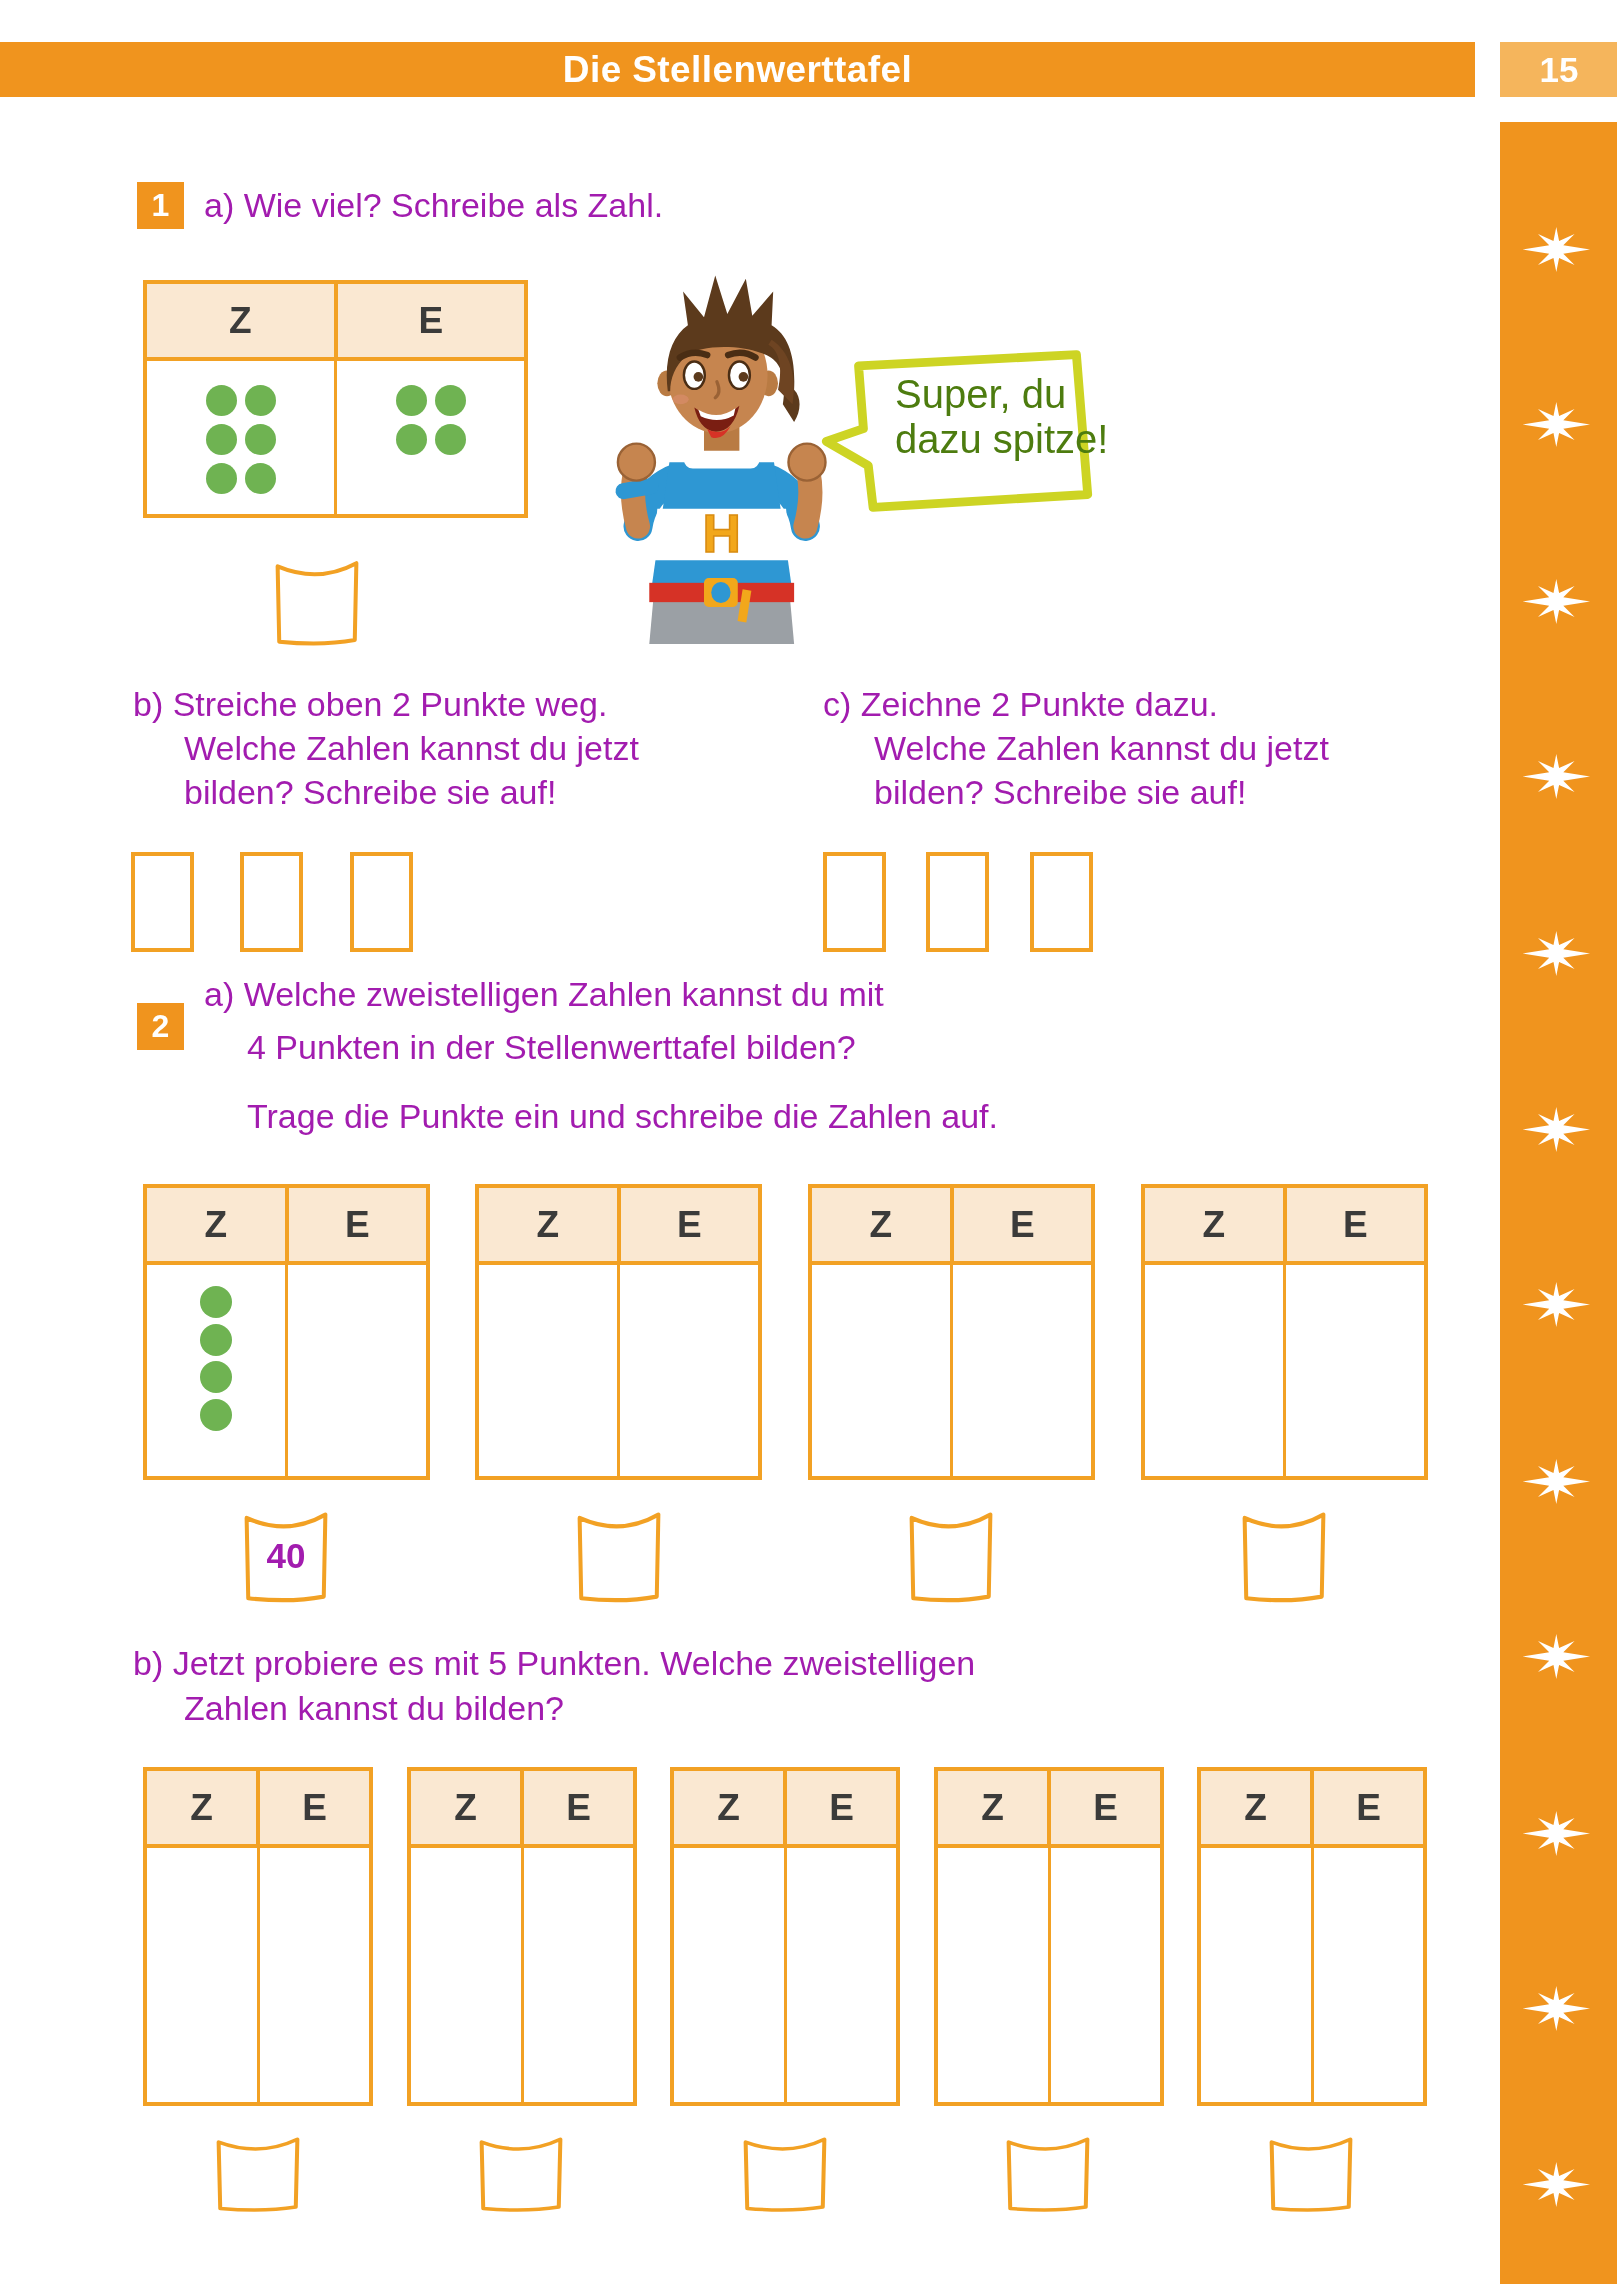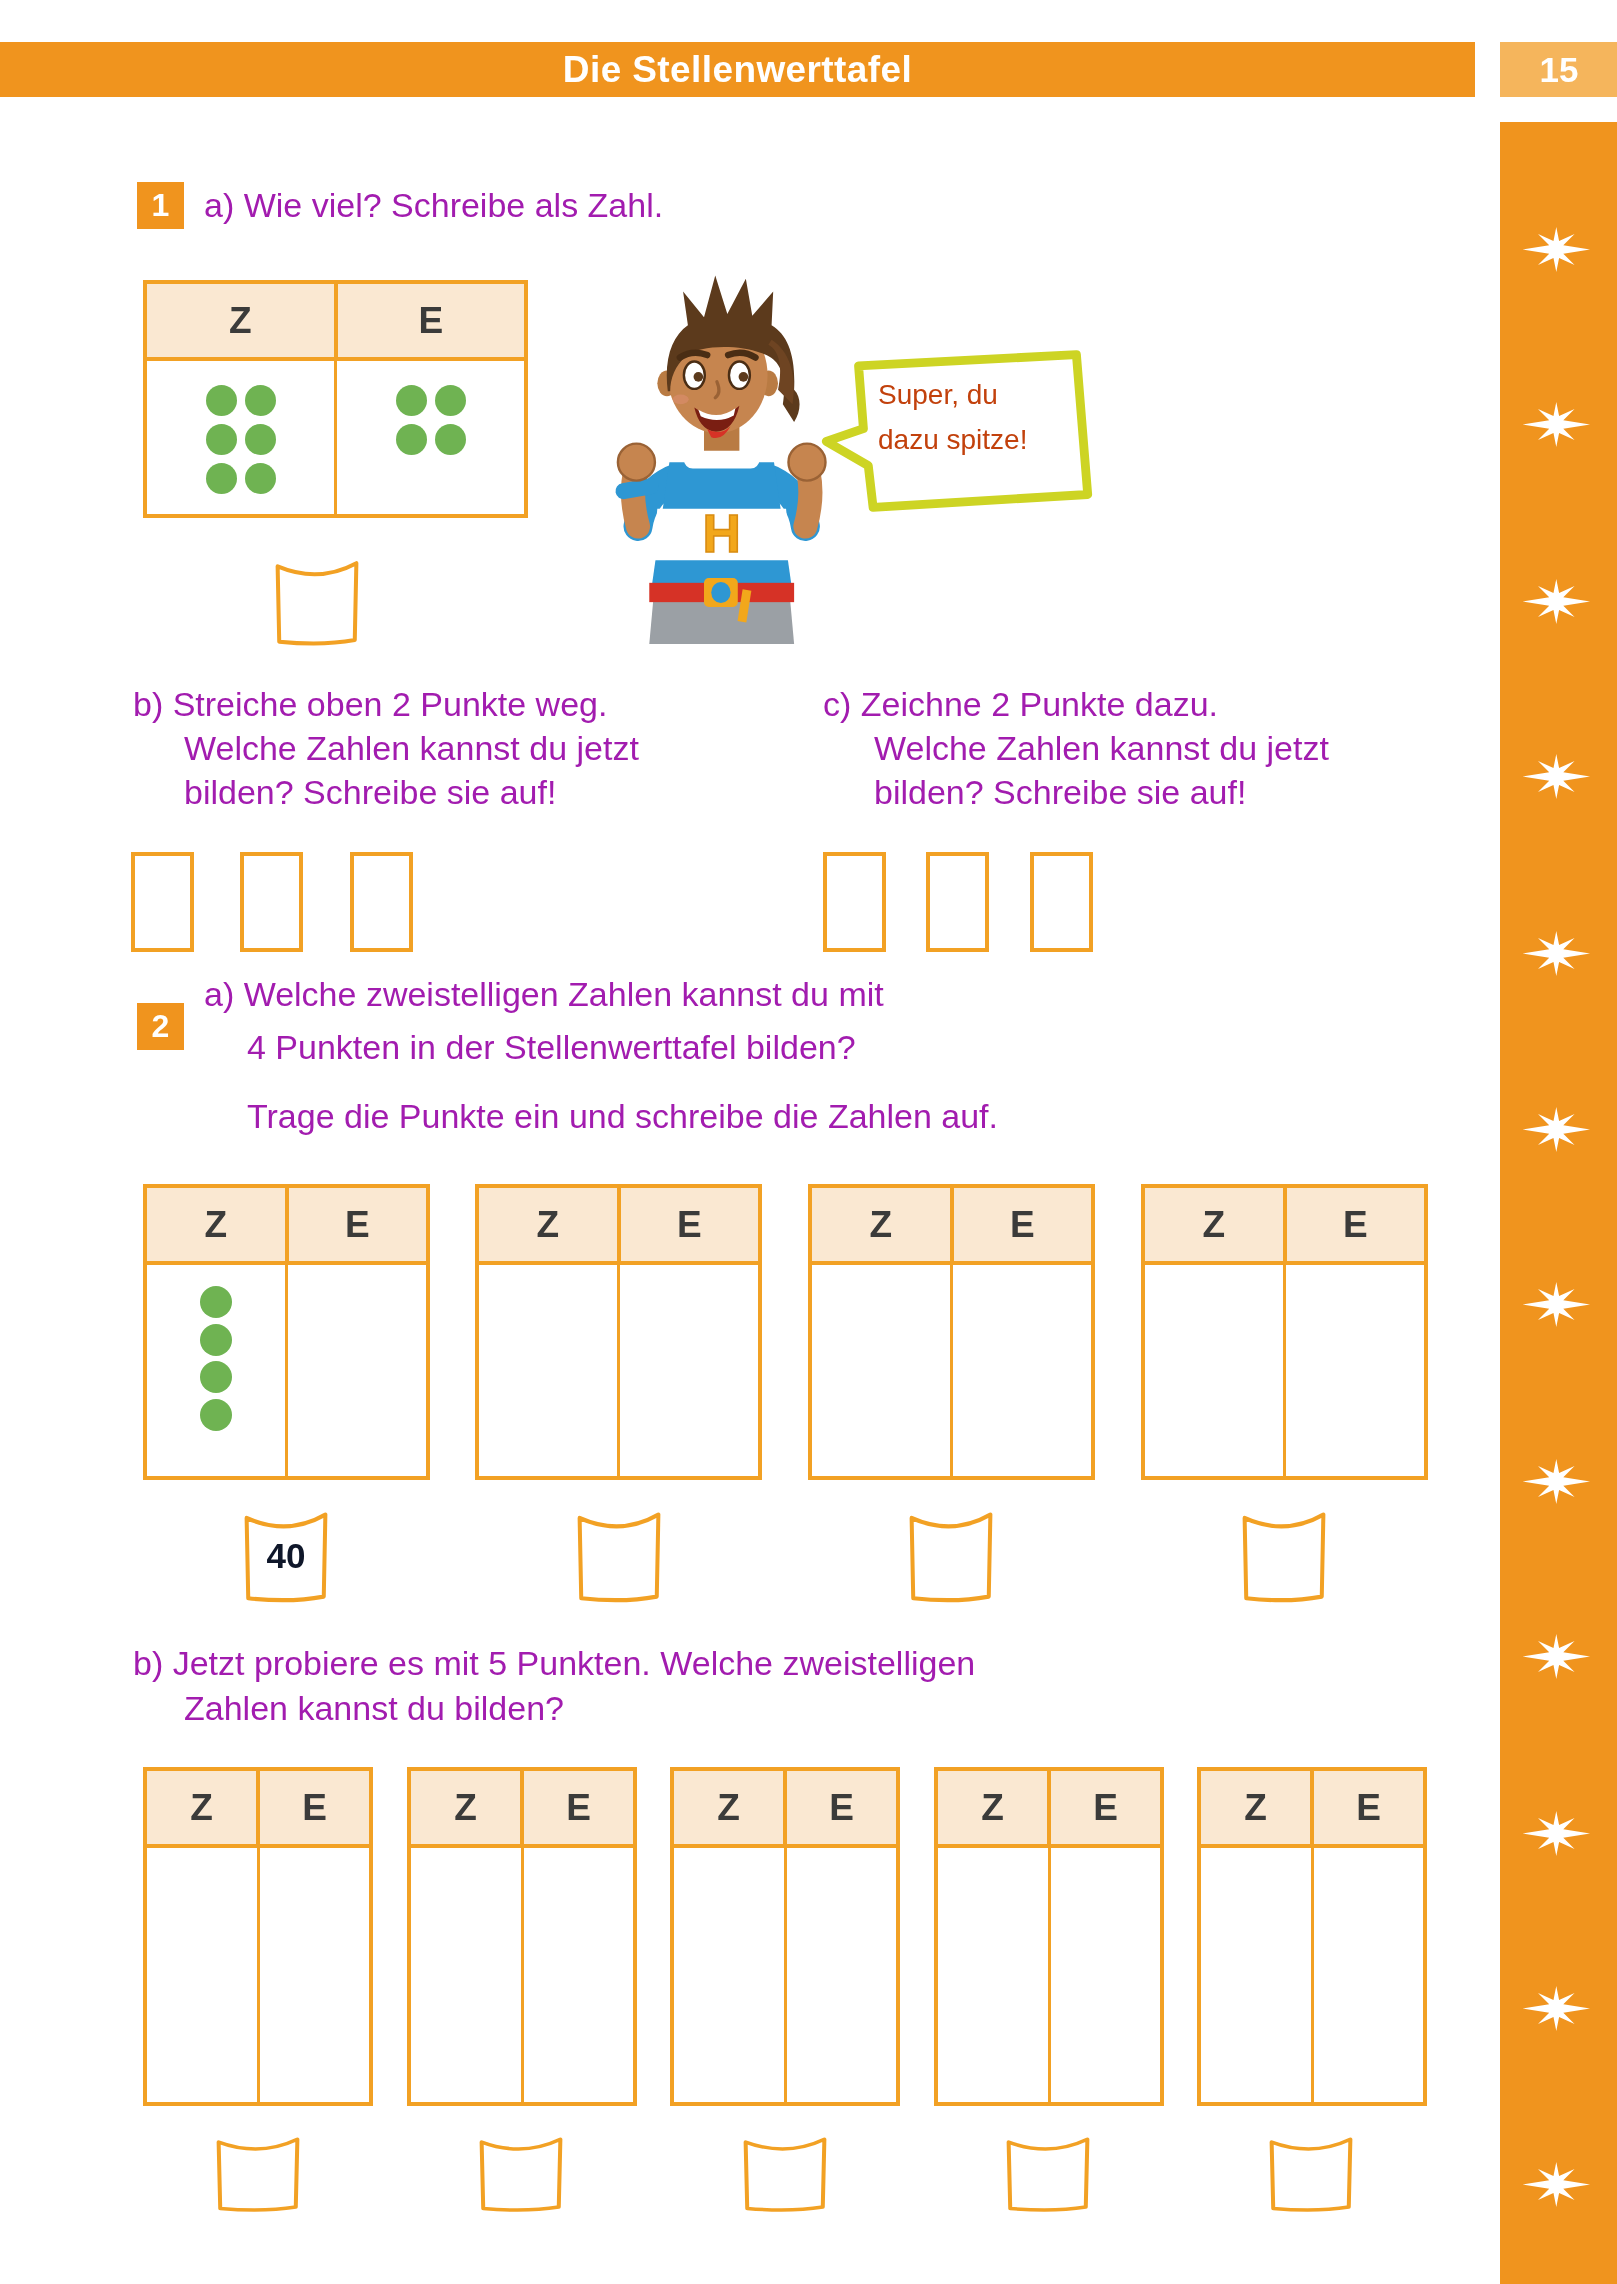--- a/index.html
+++ b/index.html
@@ -39,26 +39,26 @@
   
   .dot{width:31px;height:31px;border-radius:50%;background:#6FB352;display:block;}
   .dots-grid{display:grid;grid-template-columns:repeat(2,31px);gap:8px;justify-content:center;padding-top:24px;}
   .dots-col{display:flex;flex-direction:column;align-items:center;gap:5.6px;padding-top:21px;}
   .dots-col .dot{width:32px;height:32px;}
   
   .hd-box{position:absolute;}
   .hd-box svg{position:absolute;left:0;top:0;width:100%;height:100%;}
   .hd-label{position:absolute;left:0;top:0;width:100%;height:100%;
     display:flex;align-items:center;justify-content:center;
-    font-size:35px;color:#0f172a;font-weight:bold;}
+    font-size:35px;color:#a21caf;font-weight:bold;}
   .ans-rect{position:absolute;width:63px;height:100px;border:4.8px solid #F2A124;box-sizing:border-box;background:#fff;}
   
   .bubble{position:absolute;left:815px;top:345px;width:284px;height:172px;}
   .bubble svg{position:absolute;left:0;top:0;width:100%;height:100%;}
-  .bubble .btext{position:absolute;left:63px;top:27px;font-size:28px;line-height:45px;color:#c2410c;white-space:nowrap;}
+  .bubble .btext{position:absolute;left:80px;top:27px;font-size:40px;line-height:45px;color:#4d7c0f;white-space:nowrap;}
   
   .boy{position:absolute;left:601px;top:269px;width:243px;height:375px;}
 </style>
 </head>
 <body>
 
 <div class="page">
 
   <div class="header-bar">
     <span class="title">Die Stellenwerttafel</span>

